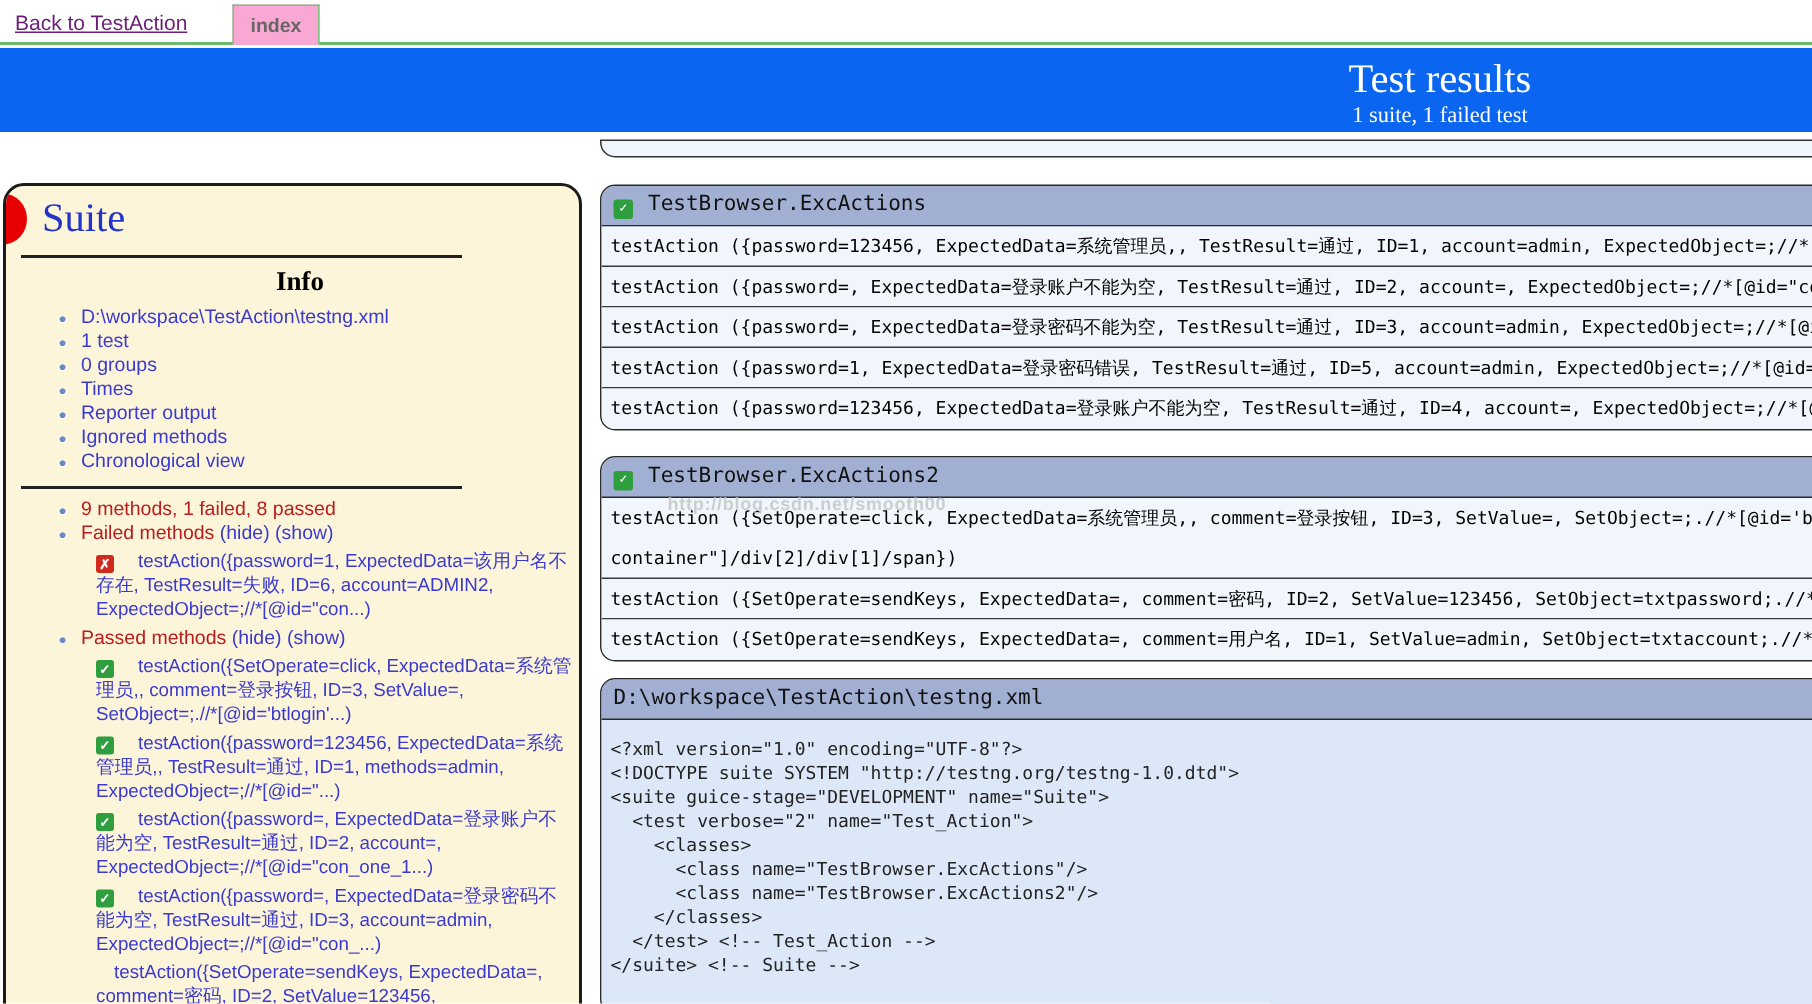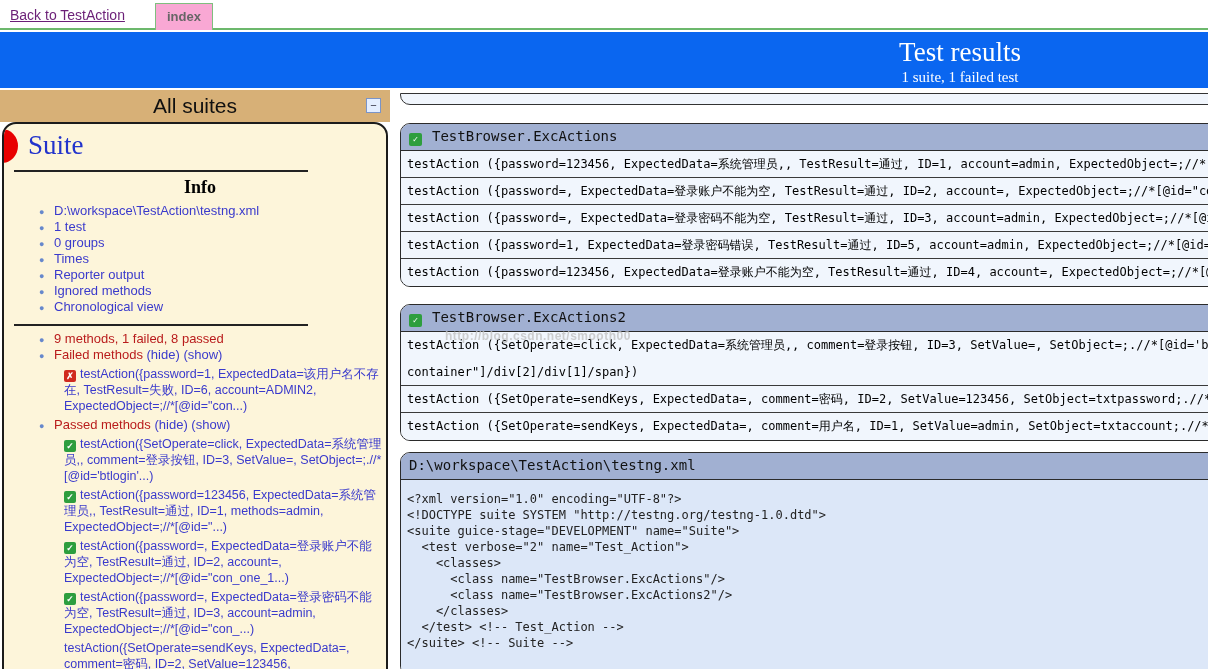--- a/index.html
+++ b/index.html
@@ -25,21 +25,21 @@
   .red-accent { position:absolute; left:-2px; top:5px; width:16px; height:34px; background:#E80000; border-radius:0 100% 100% 0 / 0 50% 50% 0; }
   .suite-title { margin:6px 0 0 24px; font-family:"Liberation Serif",serif; font-size:27px; color:#2233CC; }
   hr.rule { border:none; border-top:2px solid #222; margin:9px 78px 5px 10px; }
   .section-head { margin-left:10px; font-family:"Liberation Serif",serif; font-weight:bold; font-size:18px; color:#000;text-align:center; }
   ul.linklist { list-style:none; margin:5px 0 0 0; padding:0 4px 0 36px; font-size:13px; }
   ul.linklist > li { position:relative; padding-left:14px; line-height:16px; margin-bottom:0; }
   ul.linklist > li::before { content:"●"; color:#6688CC; font-size:9px; position:absolute; left:-1px; top:1px; }
   a.slink { color:#3A3ACC; text-decoration:none; cursor:pointer; }
   .plain { color:#b91c1c; }
   .entry { margin:3px 0 3px 10px; line-height:16px; font-size:12.5px; }
-  .entry a { color:#3A3ACC; text-decoration:none; }
+  .entry a { color:#3A3ACC; text-decoration:none;margin-left:12px; }
   .mini { display:inline-block; width:12px; height:12px; border-radius:2px; color:#fff; font-size:9px; font-weight:bold; line-height:12px; text-align:center; vertical-align:-1px; margin-right:4px; }
   .mini.passed { background:#2E9E3E; }
   .mini.failed { background:#D02A1E; }
 
   
   .main { position:absolute; left:400px; top:90px; width:1000px; height:579px; }
   .stub { margin-top:3px; height:12px; background:#F1F6FD; border:1.6px solid #333; border-radius:0 0 10px 10px; }
   .panel { border:1.6px solid #2b2b2b; border-radius:10px; overflow:hidden; background:#F1F6FD; }
   .panel.p1 { margin-top:18px; }
   .panel.p2 { margin-top:17px; }
@@ -63,24 +63,20 @@
 </div>
 
 <div class="banner">
   <div class="banner-inner">
     <div class="banner-title">Test results</div>
     <div class="banner-sub">1 suite, 1 failed test</div>
   </div>
 </div>
 
 <div class="sidebar">
-  <div class="sidebar-header">
-    <span>All suites</span>
-    <span class="collapse-btn">−</span>
-  </div>
   <div class="suite-panel">
     <span class="red-accent"></span>
     <div class="suite-title">Suite</div>
     <hr class="rule">
     <div class="section-head">Info</div>
     <ul class="linklist">
       <li><a class="slink" href="#">D:\workspace\TestAction\testng.xml</a></li>
       <li><a class="slink" href="#">1 test</a></li>
       <li><a class="slink" href="#">0 groups</a></li>
       <li><a class="slink" href="#">Times</a></li>

